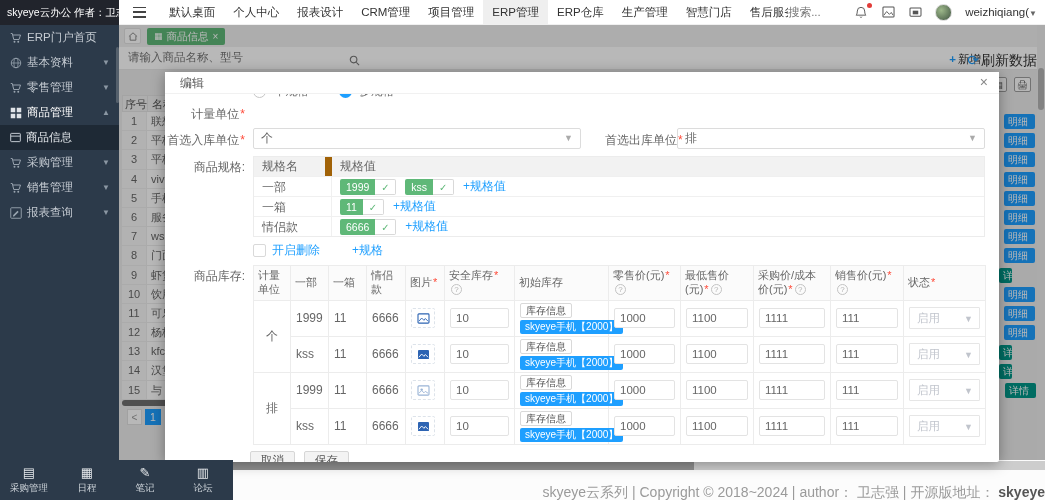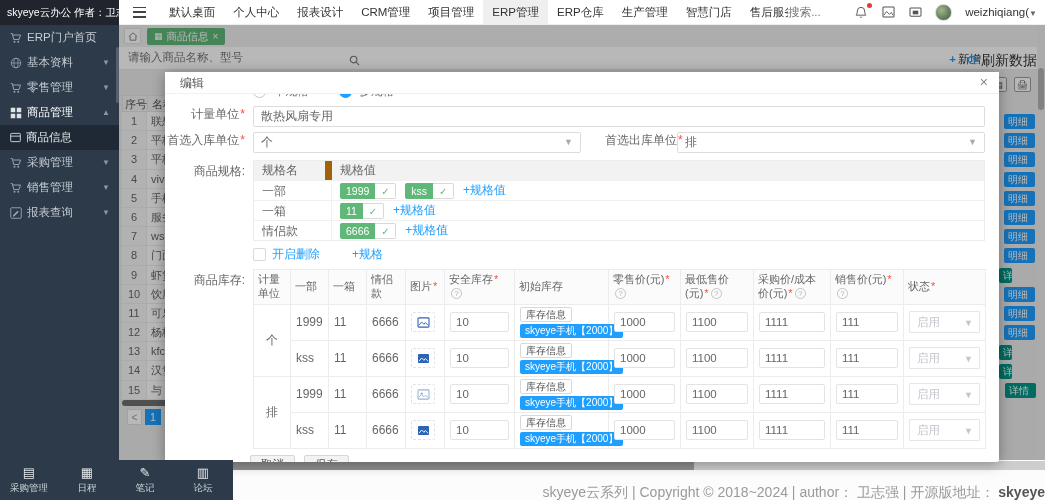--- a/index.html
+++ b/index.html
@@ -72,21 +72,21 @@
 .hbar .ht{position:absolute;left:0;top:0;width:575px;height:9px;background:#8f8f8f;cursor:pointer}
 .modal{position:absolute;left:165px;top:72px;width:834px;height:390px;background:#fff;z-index:20;border-radius:2px;box-shadow:0 2px 14px rgba(0,0,0,.35)}
 .modal-head{height:22px;position:relative;background:#fff;border-bottom:1px solid #f1f1f1}
 .modal-title{font-size:12px;color:#555;line-height:22px;padding-left:15px}
 .modal-close{position:absolute;right:11px;top:2px;font-size:14px;color:#888;cursor:pointer}
 .modal-body{position:absolute;left:0;top:22px;right:0;bottom:0;overflow:hidden;padding-right:14px}
 .radio-row{margin:-13px 0 0 88px;height:20px;display:flex;align-items:center;gap:8px}
 .radio{width:13px;height:13px;border-radius:50%;background:#fff;border:1px solid #c6c6c6}
 .radio.sel{border:4px solid #1E9FFF}
 .radio-lb{font-size:11.5px;color:#666;margin-right:22px}
-.form-row{display:flex;align-items:flex-start;margin-top:5px}
+.form-row{display:flex;align-items:flex-end;margin-top:5px}
 .flabel{width:88px;text-align:right;font-size:12px;color:#666;padding-right:8px;flex-shrink:0;white-space:nowrap}
 .req{color:#ff4b3a;margin-left:1px}
 .t-input{height:21px;border:1px solid #dcdcdc;border-radius:2px;font-size:12px;color:#666;padding:0 7px;outline:none}
 .grow{flex:1}
 .selbox{position:relative;height:21px;border:1px solid #dcdcdc;border-radius:2px;font-size:12px;color:#666;line-height:19px;padding-left:7px;cursor:pointer}
 .selbox .sc{position:absolute;right:7px;top:0;font-size:9px;color:#aaa}
 .w-in{width:328px}
 .out-label{width:72px;text-align:right;font-size:12px;color:#666;padding-right:8px;margin-left:24px;white-space:nowrap;flex-shrink:0}
 .block-row{display:flex;align-items:flex-start;margin-top:7px}
 .flabel.top{padding-top:3px}
@@ -395,21 +395,20 @@
 
     <div class="radio-row">
       <span class="radio"></span>
       <span class="radio-lb">单规格</span>
       <span class="radio sel"></span>
       <span class="radio-lb">多规格</span>
     </div>
 
     <div class="form-row">
       <div class="flabel"><span>计量单位</span><span class="req">*</span></div>
-      <input class="t-input grow" value="散热风扇专用" style="">
     </div>
 
     <div class="form-row">
       <div class="flabel"><span>首选入库单位</span><span class="req">*</span></div>
       <div class="selbox w-in"><span>个</span><span class="sc">▼</span></div>
       <div class="out-label"><span>首选出库单位</span><span class="req">*</span></div>
       <div class="selbox grow"><span>排</span><span class="sc">▼</span></div>
     </div>
 
     <div class="block-row">

